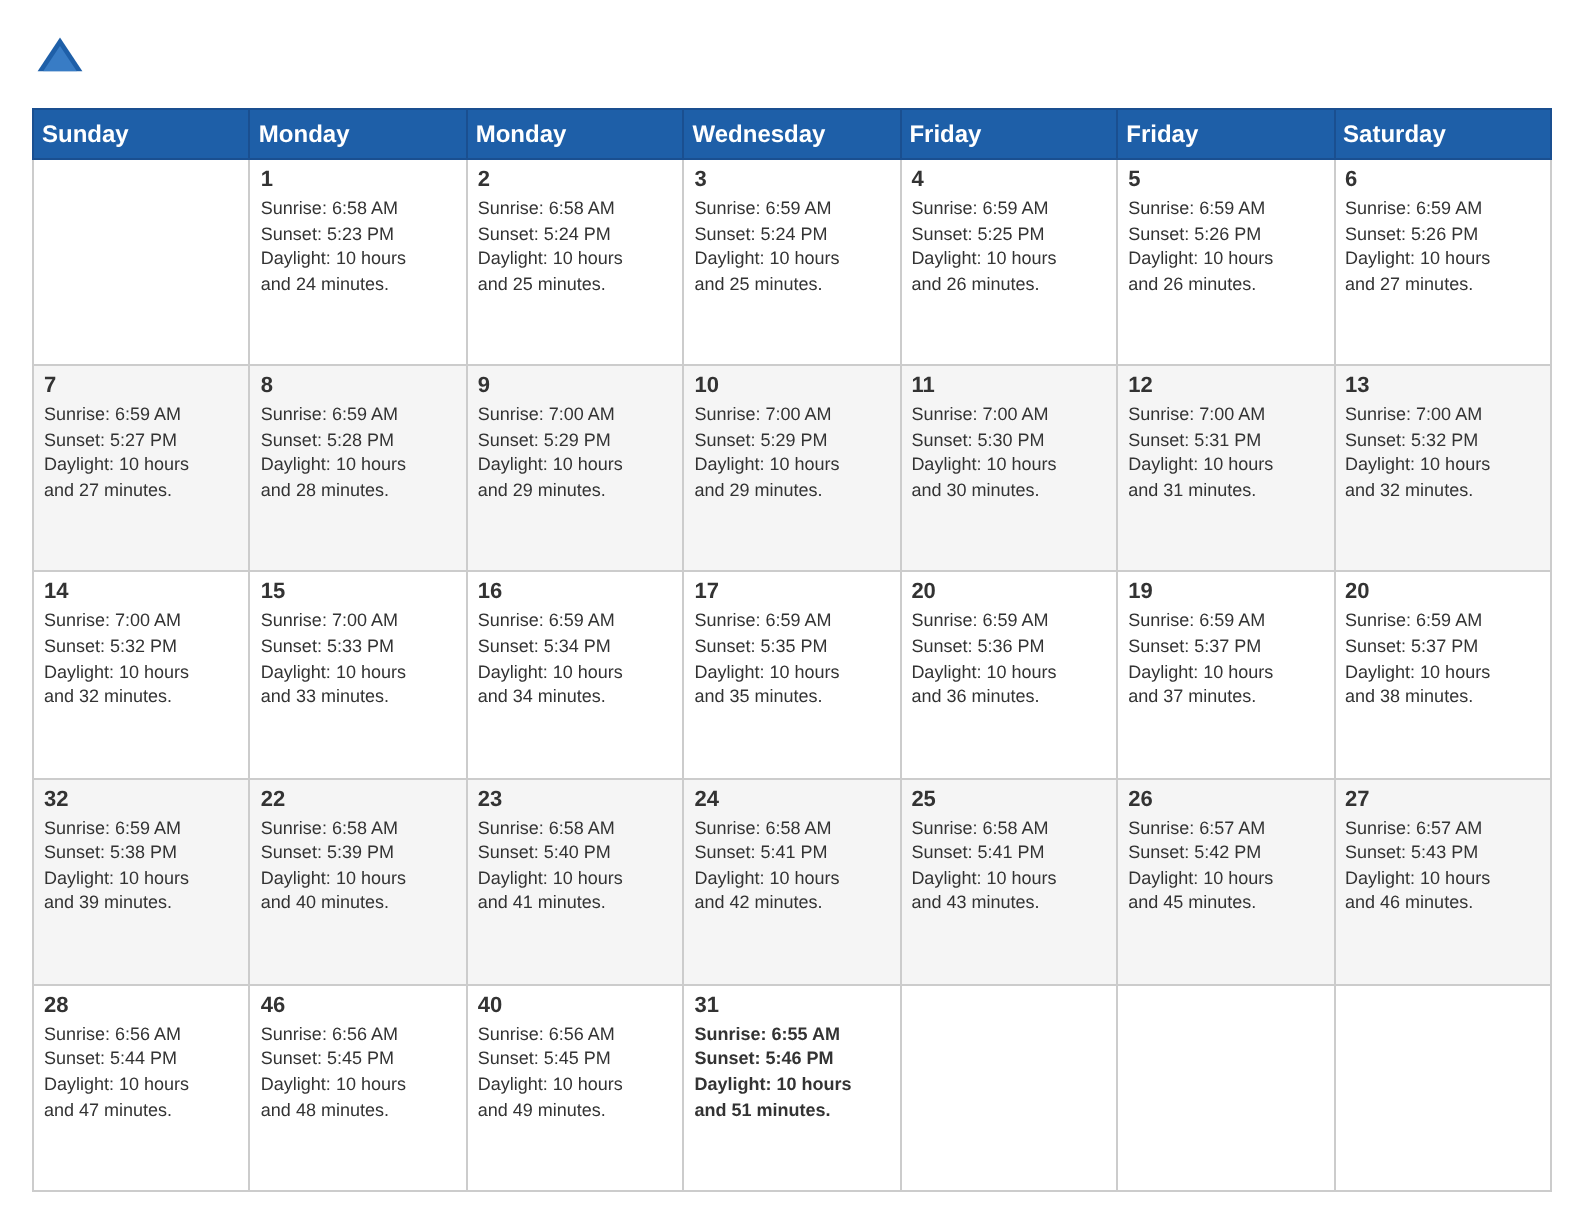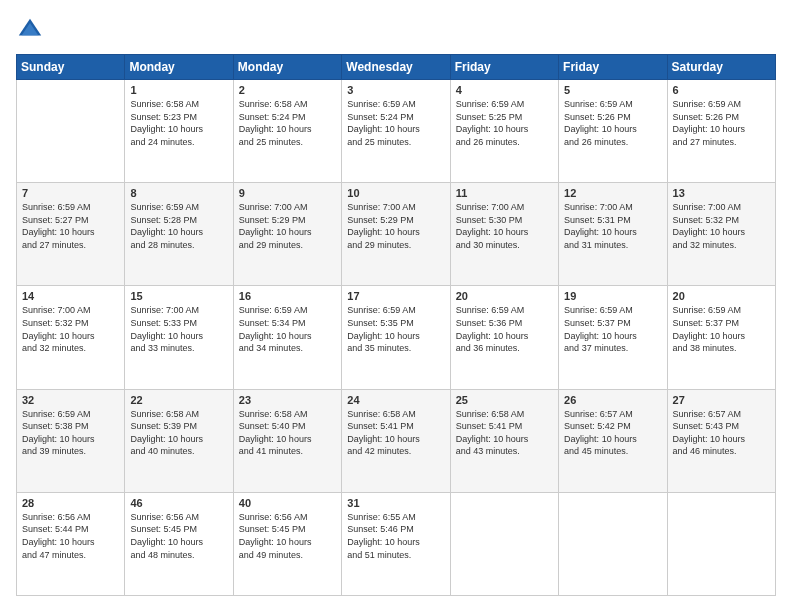--- a/index.html
+++ b/index.html
@@ -354,21 +354,21 @@
           </td>
           <td>
             <span class="day-num">40</span>
             <div class="day-info" style="white-space: pre-line;">Sunrise: 6:56 AM
 Sunset: 5:45 PM
 Daylight: 10 hours
 and 49 minutes.</div>
           </td>
           <td>
             <span class="day-num">31</span>
-            <div class="day-info" style="white-space: pre-line;">Sunrise: 6:55 AM
+            <div class="day-info" style="white-space: pre-line; font-weight: bold;">Sunrise: 6:55 AM
 Sunset: 5:46 PM
 Daylight: 10 hours
 and 51 minutes.</div>
           </td>
           <td class="empty-cell"></td>
           <td class="empty-cell"></td>
           <td class="empty-cell"></td>
         </tr>
       </tbody>
   </table>

